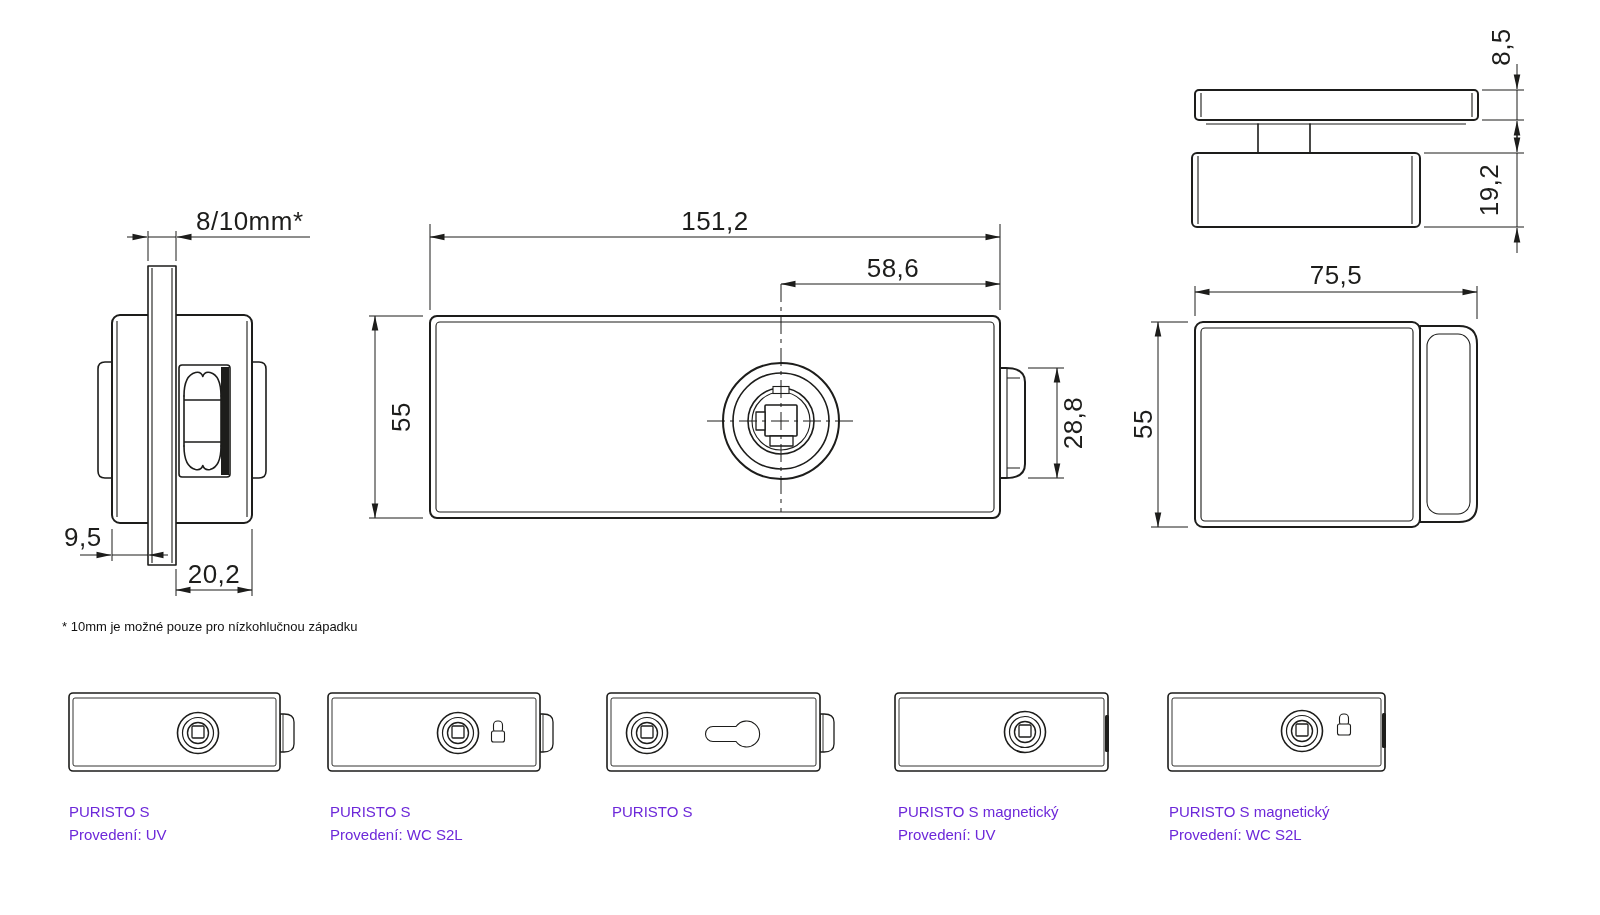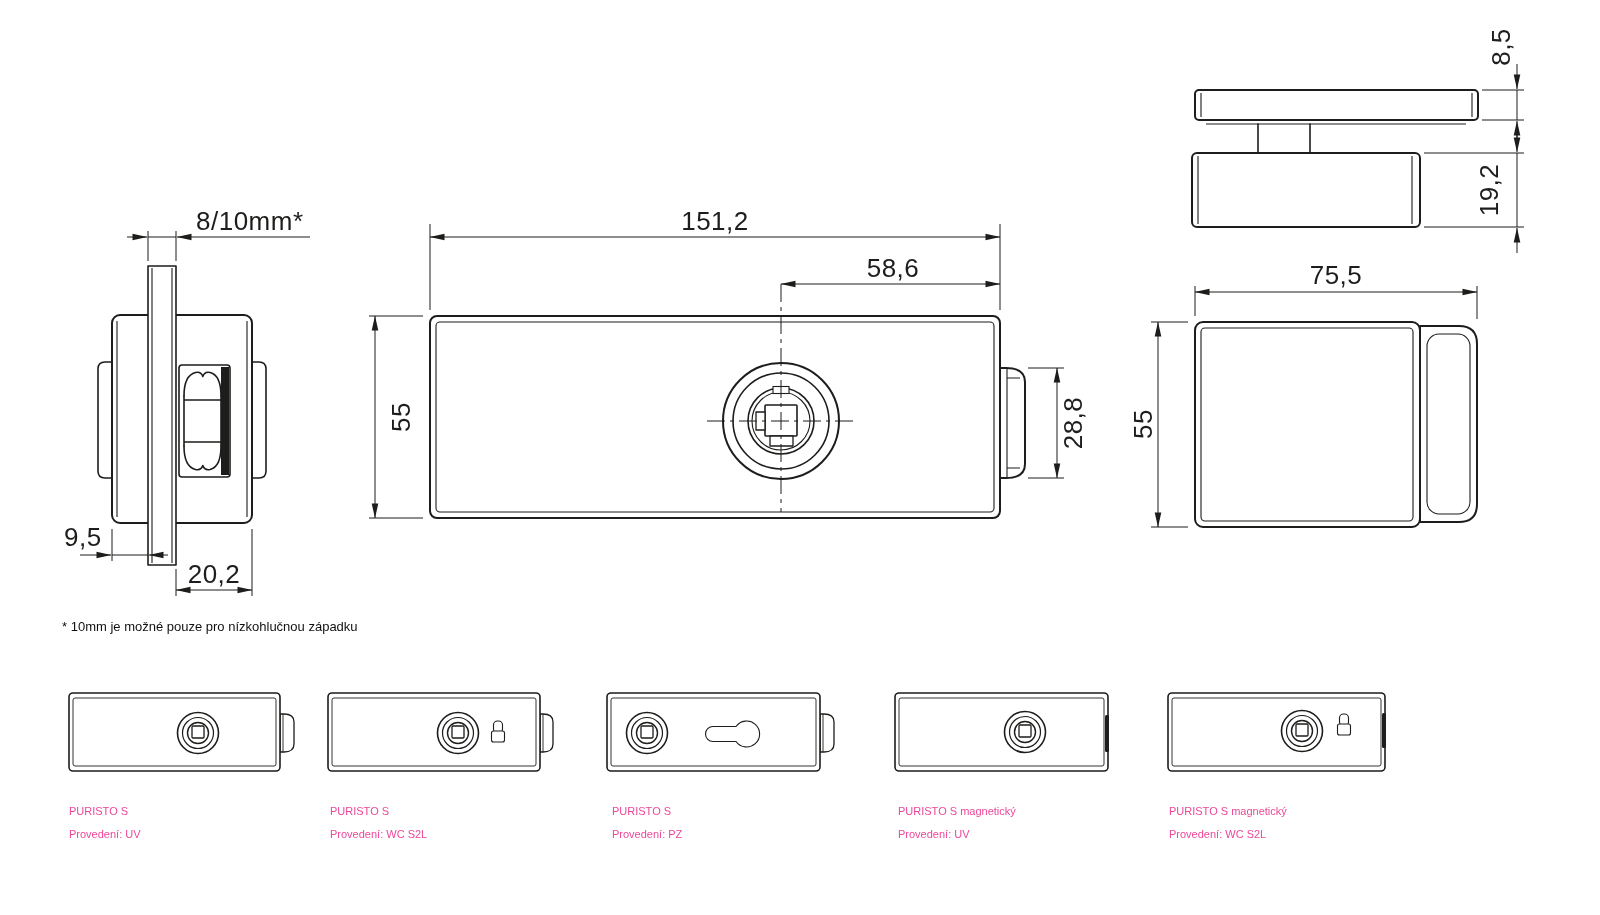--- a/index.html
+++ b/index.html
@@ -16,21 +16,21 @@
   .d{fill:none;stroke:#1d1d1b;stroke-width:1}
   .cl{fill:none;stroke:#1d1d1b;stroke-width:1;stroke-dasharray:18 5 4 5}
   .wf{fill:#fff;stroke:#1d1d1b;stroke-width:2;stroke-linejoin:round}
   .wf16{fill:#fff;stroke:#1d1d1b;stroke-width:1.6;stroke-linejoin:round}
   .wf13{fill:#fff;stroke:#1d1d1b;stroke-width:1.3;stroke-linejoin:round}
   .wt{fill:#fff;stroke:#1d1d1b;stroke-width:1.1}
   .ink{fill:#1d1d1b;stroke:none}
   text.dm{font-family:"Liberation Sans",sans-serif;font-size:26px;fill:#1d1d1b;letter-spacing:.5px}
   
   .note{position:absolute;left:62px;top:619px;font-size:13px;color:#111;}
-  .vlabel{position:absolute;top:800px;width:280px;font-size:11px;line-height:23px;color:#ec4899;}
+  .vlabel{position:absolute;top:800px;width:280px;font-size:15px;line-height:23px;color:#6d28d9;}
   .vlabel b{font-weight:normal}
 </style>
 </head>
 <body>
 
 <div class="stage">
 
 <svg width="1600" height="915" viewBox="0 0 1600 915">
   <defs>
     <marker id="ah" markerUnits="userSpaceOnUse" markerWidth="17" markerHeight="10" refX="15.5" refY="4.5" orient="auto-start-reverse">
@@ -213,22 +213,20 @@
   <div><span>Provedení:</span>
        <b>UV</b></div>
 </div>
 <div class="vlabel" style="left:330px">
   <div>PURISTO S</div>
   <div><span>Provedení:</span>
        <b>WC S2L</b></div>
 </div>
 <div class="vlabel" style="left:612px">
   <div>PURISTO S</div>
-  <div><span>Provedení:</span>
-       <b>PZ</b></div>
 </div>
 <div class="vlabel" style="left:898px">
   <div>PURISTO S magnetický</div>
   <div><span>Provedení:</span>
        <b>UV</b></div>
 </div>
 <div class="vlabel" style="left:1169px">
   <div>PURISTO S magnetický</div>
   <div><span>Provedení:</span>
        <b>WC S2L</b></div>

